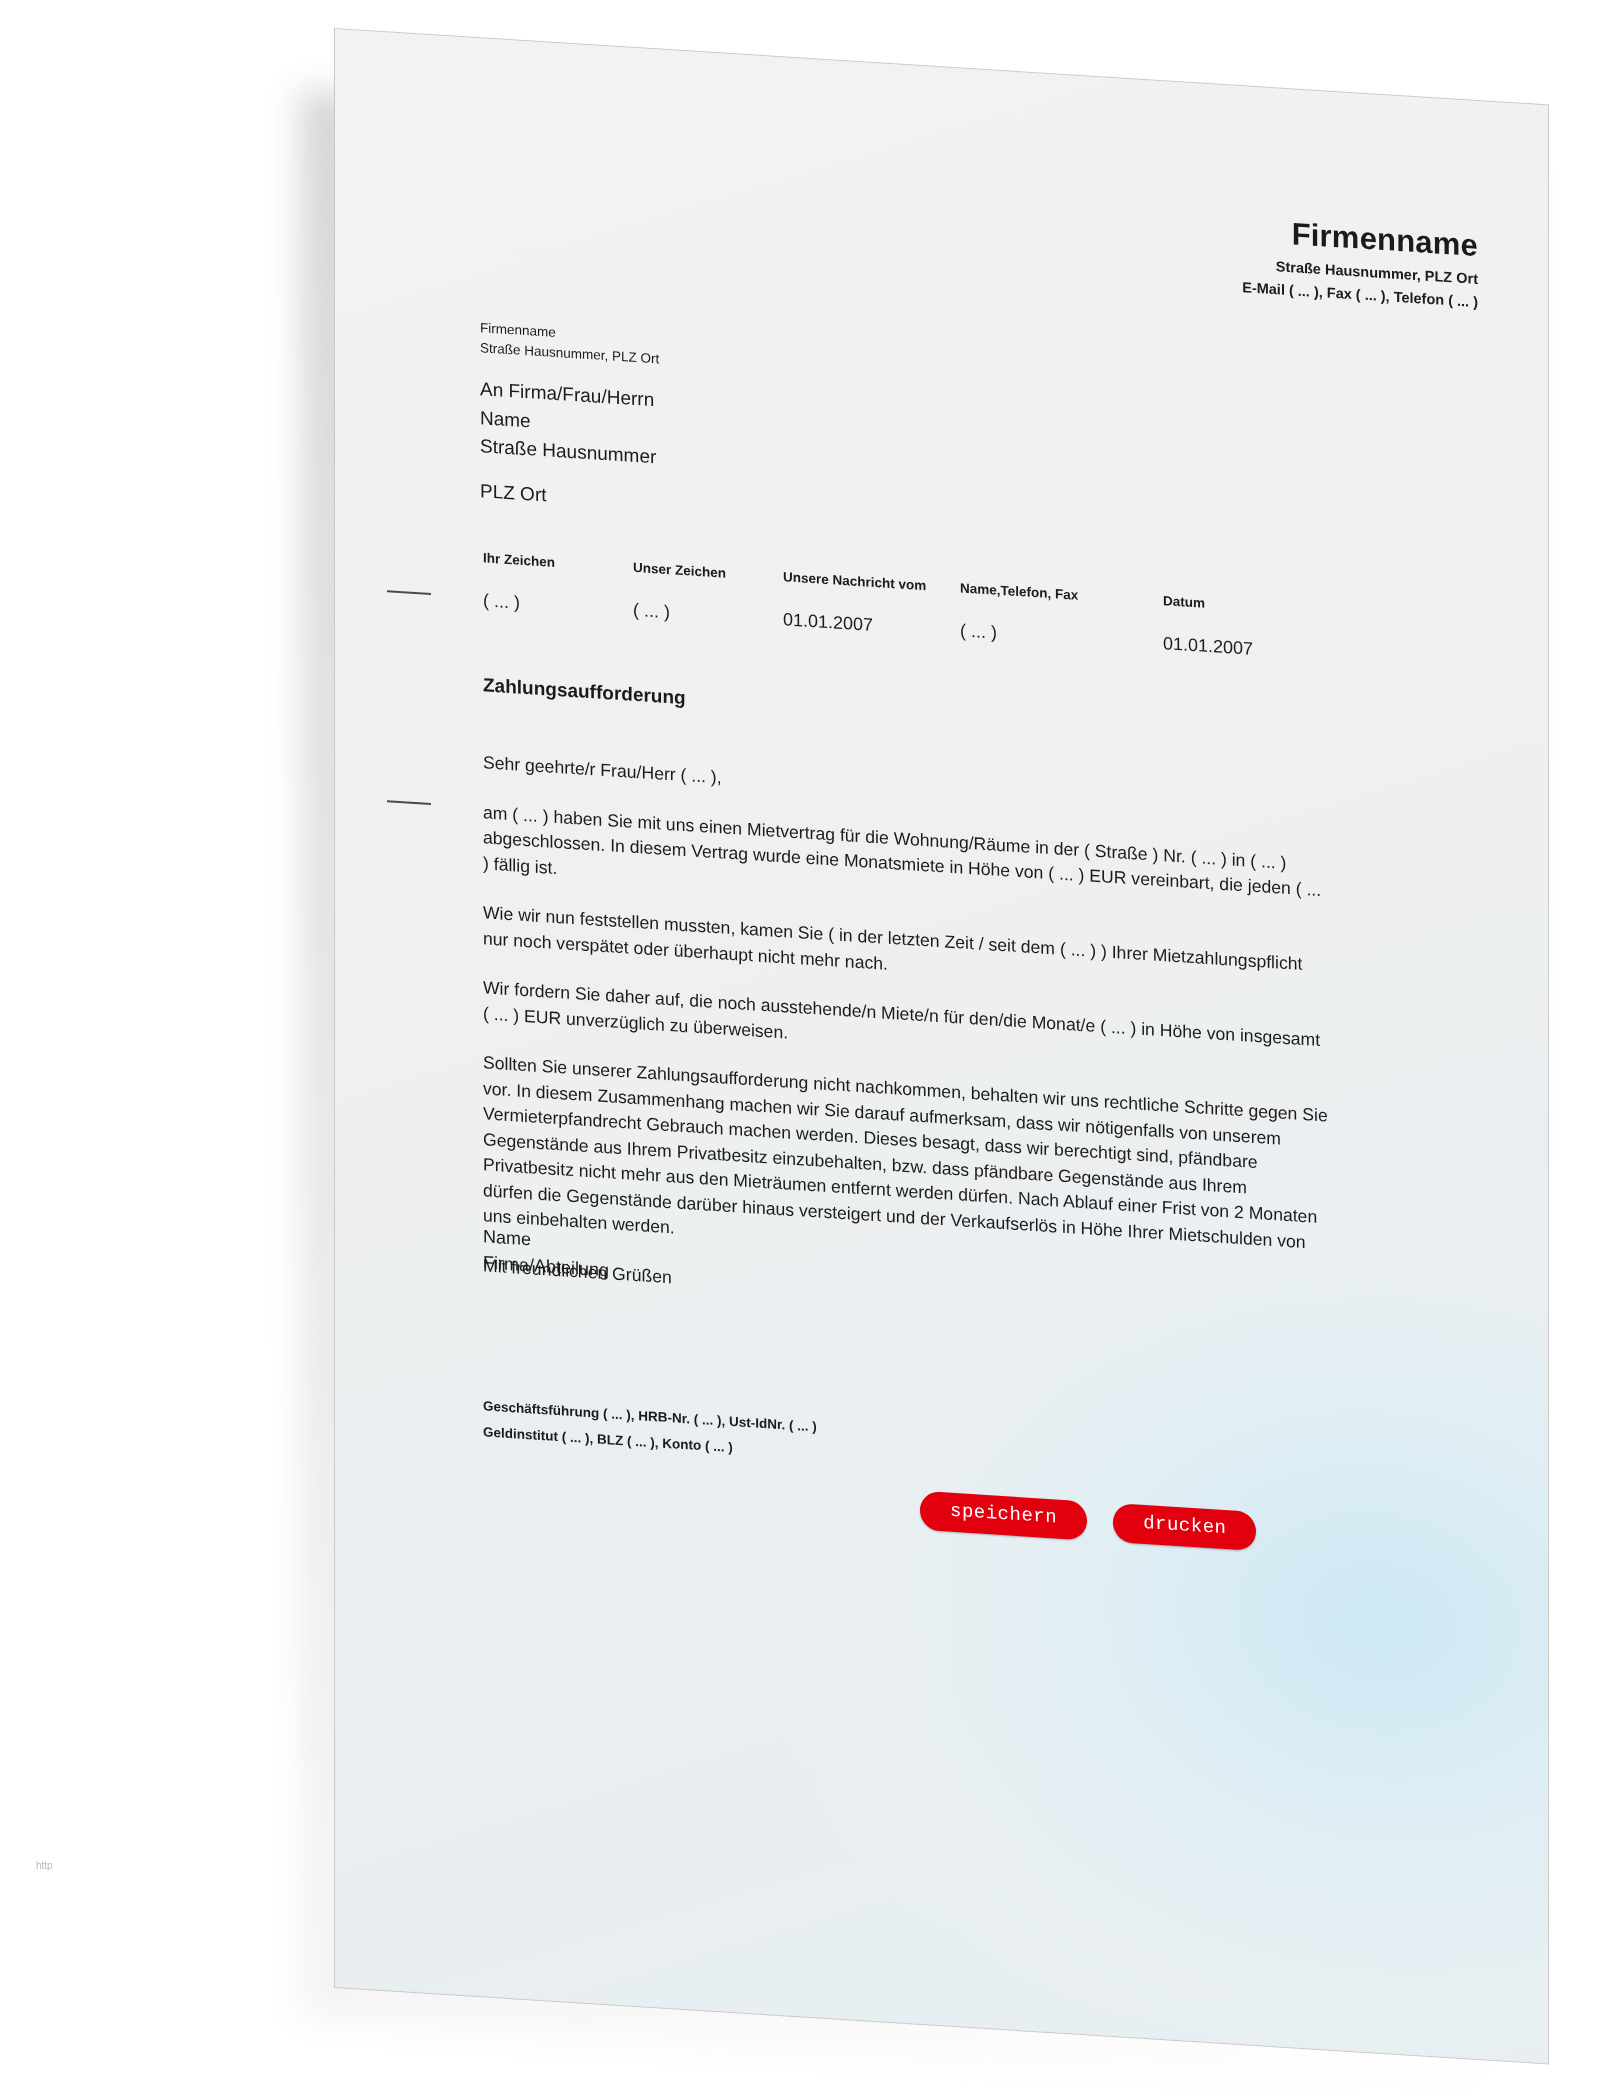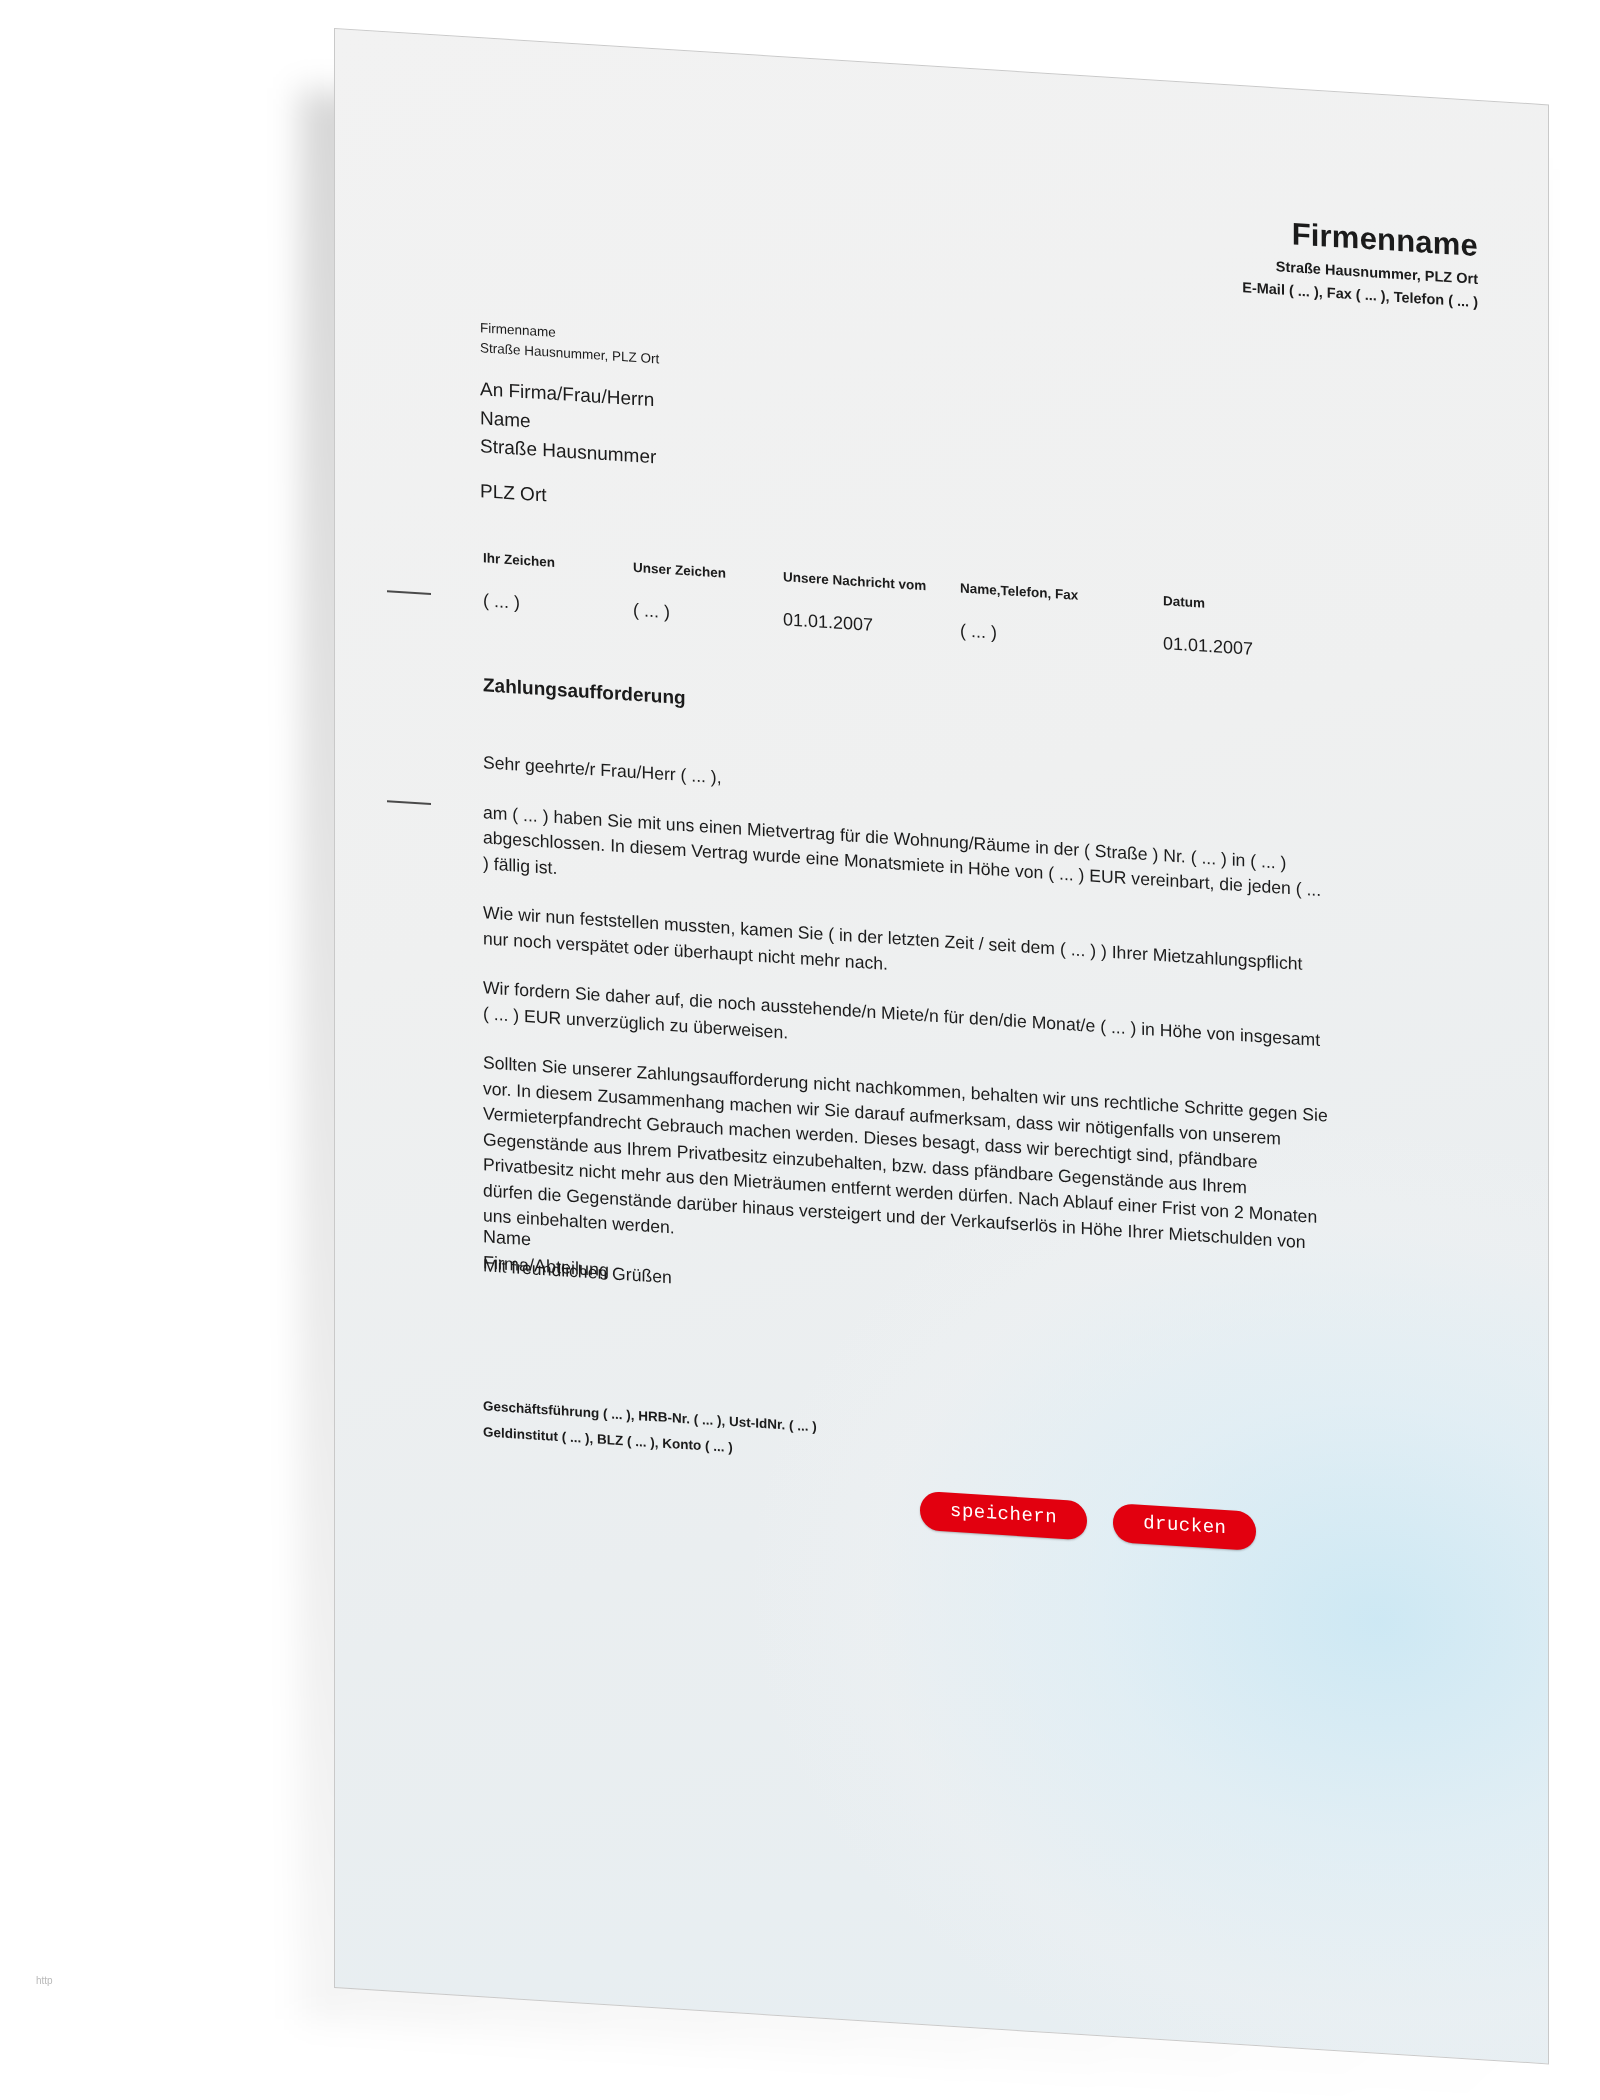--- a/index.html
+++ b/index.html
@@ -180,21 +180,21 @@
     letter-spacing: 0.5px;
     border: none;
     cursor: pointer;
     line-height: 1;
     box-shadow: 0 1px 2px rgba(0,0,0,0.25);
   }
 
   
   #artifact {
     left: 36px;
-    top: 1975px;
+    top: 1860px;
     font-size: 10px;
     color: #b9b9b9;
     z-index: 3;
   }
 </style>
 </head>
 <body>
 
 <div id="stage">
 

